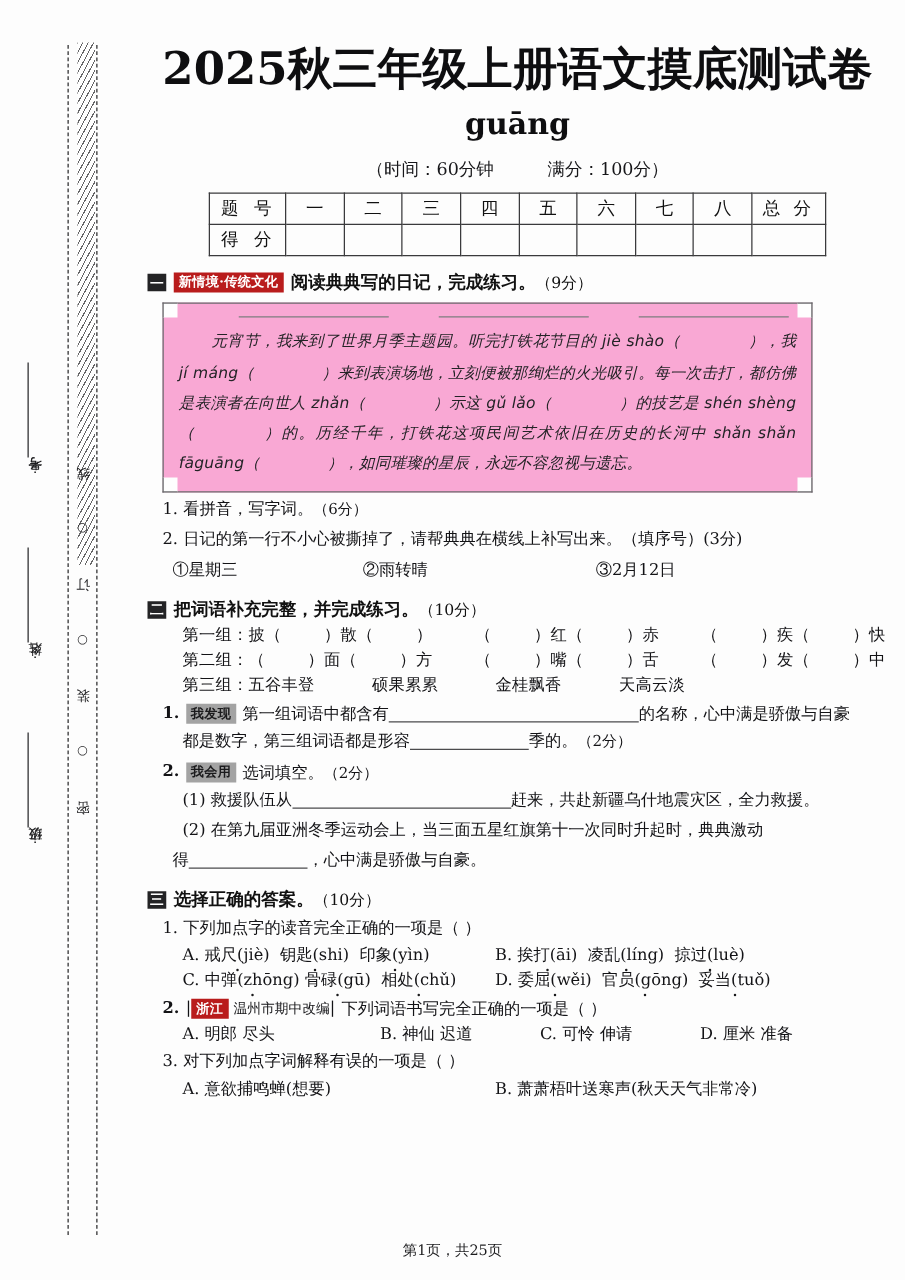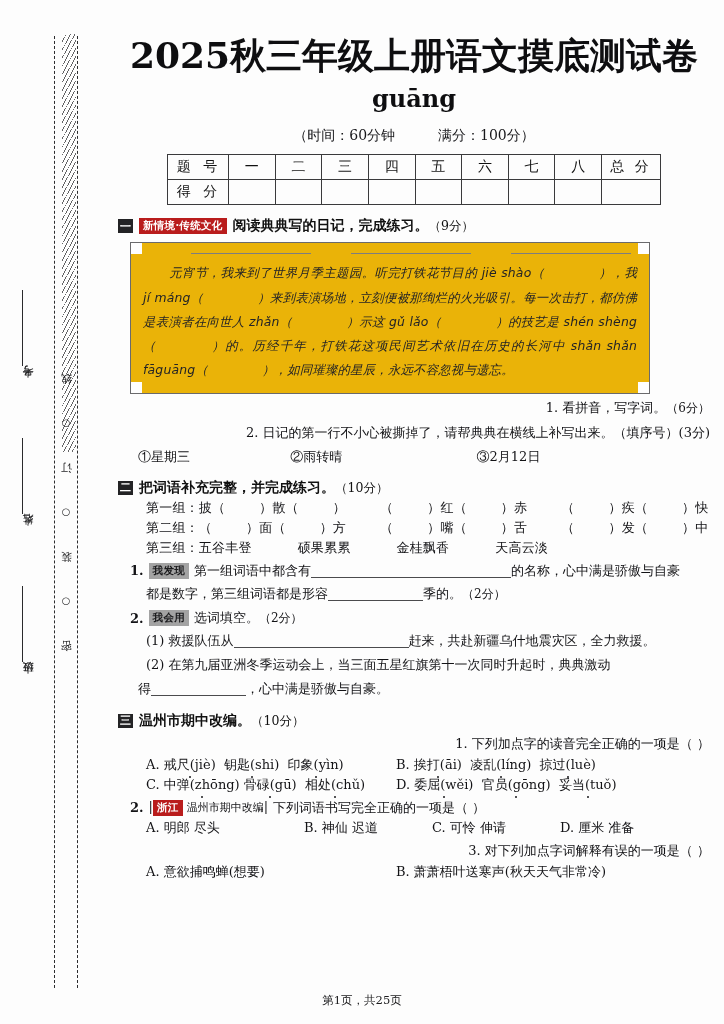--- a/index.html
+++ b/index.html
@@ -219,21 +219,21 @@
     color: #111;
   }
   .sec-text .pts { font-weight: normal; font-size: 12.5px; }
 
   
   .diary {
     position: relative;
     margin: 7px 0 0 12px;
     width: 520px;
     border: 1px solid #6a6a6c;
-    background: #eab308;
+    background: #f9a8d4;
     padding: 18px 12px 11px 12px;
     box-sizing: border-box;
   }
   .diary::before, .diary::after,
   .diary .c3, .diary .c4 {
     content: "";
     position: absolute;
     width: 11px; height: 11px;
     border: 1px solid #6a6a6c;
     background: #fefefe;
@@ -269,21 +269,21 @@
   .blank-par { display:inline-block; min-width: 54px; }
 
   
   .qline {
     font-family: "DejaVu Serif", "Liberation Serif", serif;
     font-size: 13px;
     line-height: 1.62;
     color: #131316;
     margin-top: 3px;
   }
-  .qline.indent1 { margin-left: 12px; text-align: right; }
+  .qline.indent1 { margin-left: 12px; }
   .qline.indent2 { margin-left: 28px; }
   .qline.indent3 { margin-left: 20px; }
   .qnum { font-weight: bold; }
   .pts { font-size: 12px; }
 
   .opt-row {
     display: flex;
     margin-left: 28px;
     margin-top: 2px;
     font-family: "DejaVu Serif", "Liberation Serif", serif;
@@ -496,21 +496,21 @@
       <span>(1) 救援队伍从</span><span class="ul ul-lg"></span><span>赶来，共赴新疆乌什地震灾区，全力救援。</span>
     </div>
     <div class="qline indent2">(2) 在第九届亚洲冬季运动会上，当三面五星红旗第十一次同时升起时，典典激动</div>
     <div class="qline indent3">
       <span>得</span><span class="ul ul-md"></span><span>，心中满是骄傲与自豪。</span>
     </div>
 
     <div class="sec">
       <span class="sec-num">三</span>
       <span class="sec-text">
-        <span>温州市期中改编。</span><span class="pts">（10分）</span>
+        <span>选择正确的答案。</span><span class="pts">（10分）</span>
       </span>
     </div>
 
     <div class="qline indent1">1. 下列加点字的读音完全正确的一项是（        ）</div>
     <div class="opt-row">
       <div class="ow-250">
         <span>A.</span>
         <span class="dot-u">戒尺(jiè)</span>&nbsp;
         <span class="dot-u">钥匙(shi)</span>&nbsp;
         <span class="dot-u">印象(yìn)</span>

